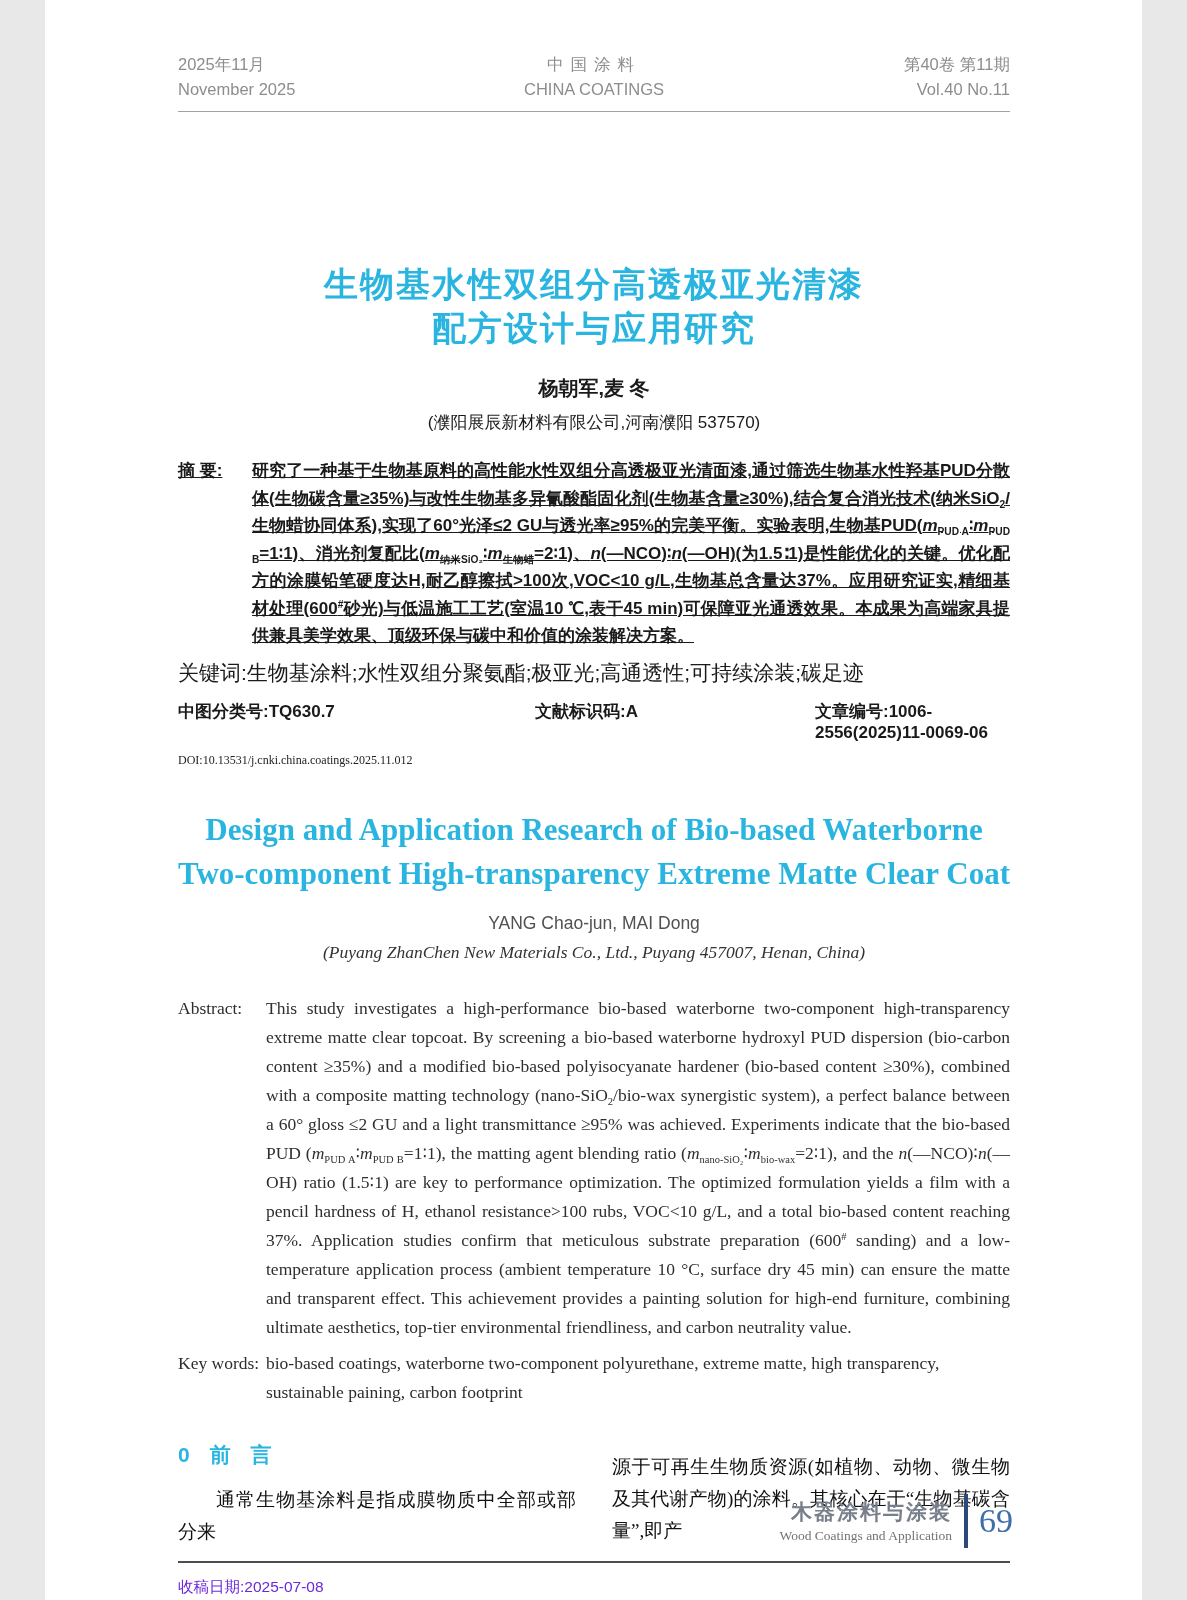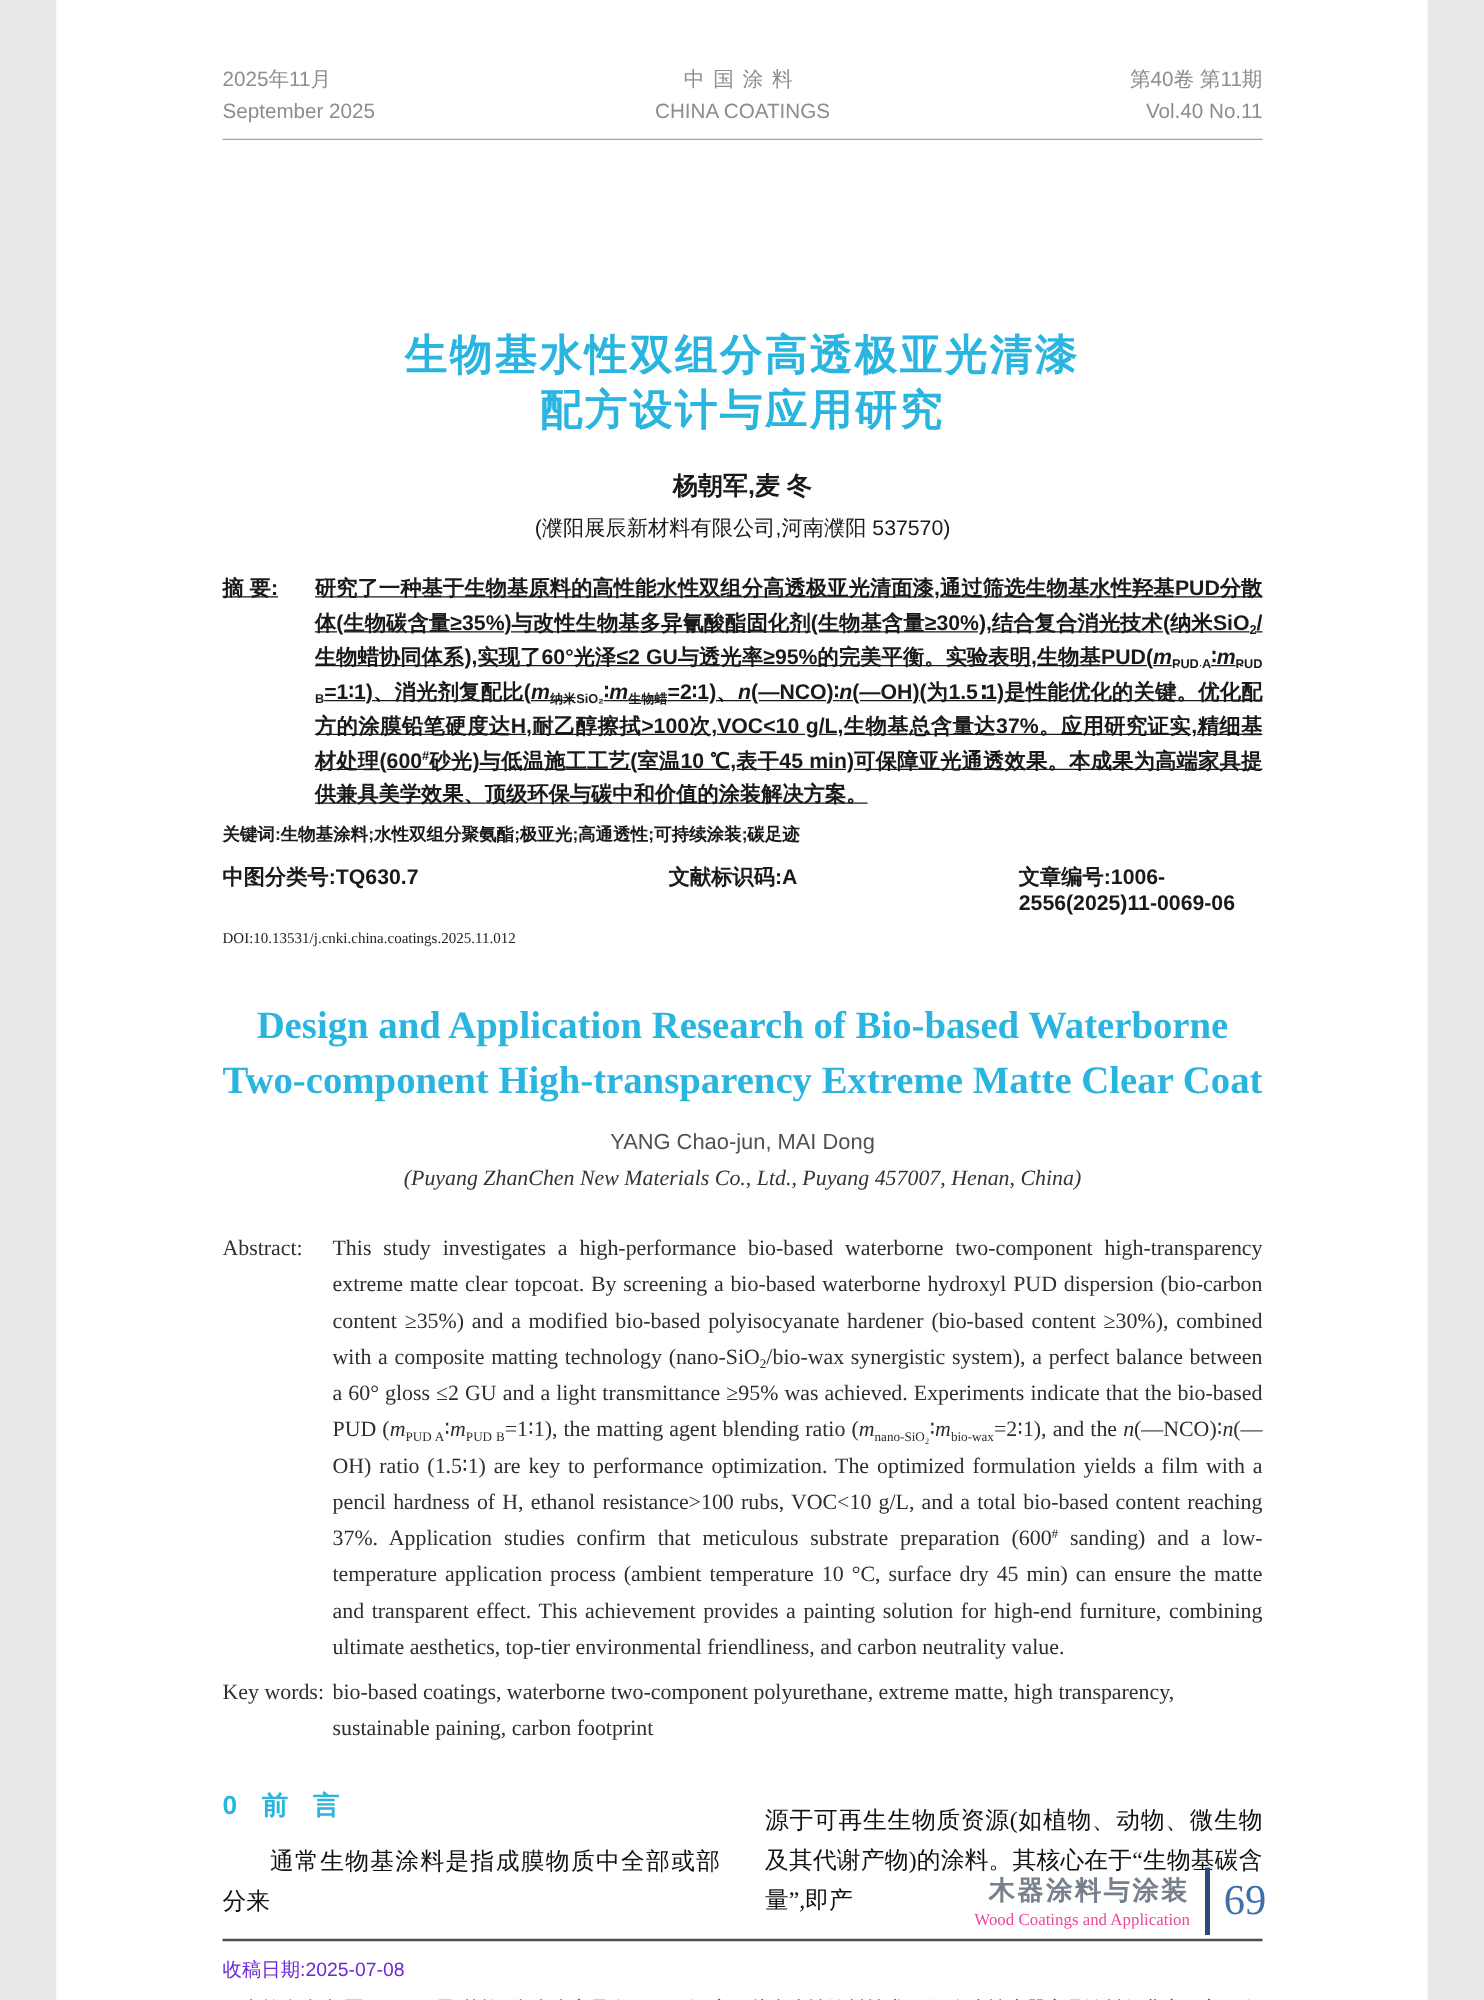--- a/index.html
+++ b/index.html
@@ -23,21 +23,21 @@
   
   .title-cn { margin-top:150px; text-align:center; color:#29b5e0;
     font-weight:bold; font-size:34px; line-height:1.32; letter-spacing:2px; }
   .authors-cn { margin-top:24px; text-align:center; font-size:20px; font-weight:bold; }
   .affiliation-cn { margin-top:9px; text-align:center; font-size:17px; font-weight:500; }
 
   
   .abstract-cn { margin-top:23px; display:flex; font-size:17px; line-height:27.5px; font-weight:600;text-decoration:underline; }
   .abstract-cn .label { flex:none; width:74px; white-space:nowrap; }
   .abstract-cn .body { flex:1; text-align:justify; }
-  .keywords-cn { margin-top:9px; font-size:14px; font-weight:700; }
+  .keywords-cn { margin-top:9px; font-size:21px; font-weight:400; }
 
   .meta-row { margin-top:13px; display:flex; font-size:17px; font-weight:600; }
   .meta-row .m1 { width:357px; } .meta-row .m2 { width:280px; } .meta-row .m3 { flex:1; }
   .doi { margin-top:10px; font-family:"Liberation Serif", serif; font-weight:normal; font-size:12px; color:#222; }
 
   
   .title-en { margin-top:40px; text-align:center; color:#29b5e0;
     font-family:"Liberation Serif", serif; font-weight:bold; font-size:31px; line-height:1.43; }
   .authors-en { margin-top:17px; text-align:center; font-size:17.5px; color:#515151; }
   .affiliation-en { margin-top:8px; text-align:center; font-family:"Liberation Serif", serif;
@@ -67,34 +67,34 @@
   .intro-col-right { padding-top:12px; }
 
   
   .footnote-rule { border:0; border-top:2px solid #4d4d4d; margin-top:13px; }
   .footnotes { margin-top:9px; font-size:15.5px; line-height:1.95; font-weight:500; color:#6d28d9; }
 
   
   .footer { position:absolute; right:129px; top:1494px; display:flex; align-items:center; }
   .footer-journal { text-align:right; }
   .footer-cn { font-size:21px; font-weight:bold; color:#767f8b; letter-spacing:2px; }
-  .footer-en { font-size:13.5px; font-family:"Liberation Serif", serif; color:#ec4899; margin-top:2px; }
+  .footer-en { font-size:13.5px; font-family:"Liberation Serif", serif; color:#737373; margin-top:2px; }
   .footer-bar { width:4px; height:54px; background:#2b4a79; margin:0 11px 0 12px; }
   .footer-page { font-size:34px; font-family:"Liberation Serif", serif; color:#3f6fa8; }
 </style>
 </head>
 <body>
 
 <div class="page">
   <div class="content">
 
     <div class="masthead">
       <div class="cell-l">
         <div>2025年11月</div>
-        <div>September 2025</div>
+        <div>November 2025</div>
       </div>
       <div class="cell-c">
         <div class="journal-cn">中国涂料</div>
         <div>CHINA COATINGS</div>
       </div>
       <div class="cell-r">
         <div>第40卷 第11期</div>
         <div>Vol.40  No.11</div>
       </div>
     </div>

